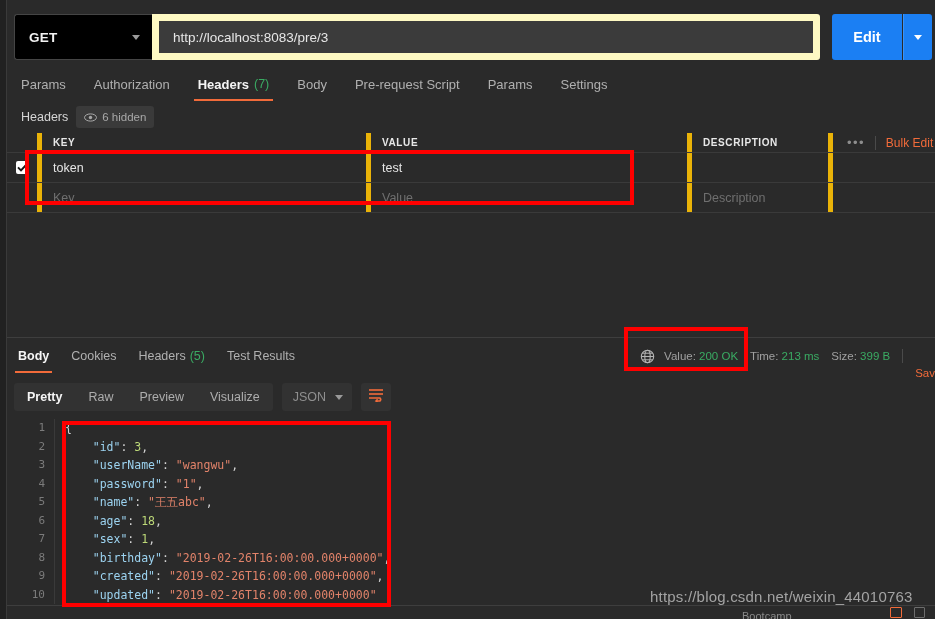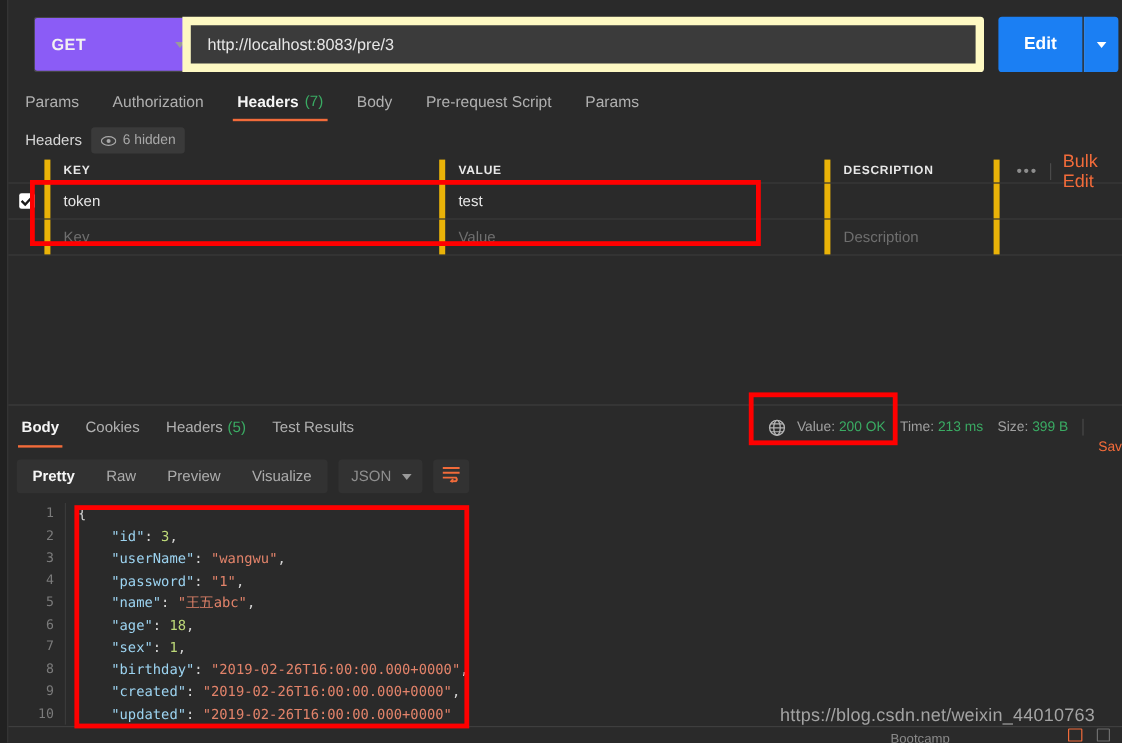--- a/index.html
+++ b/index.html
@@ -14,25 +14,24 @@
   
   .left-rail {
     position: absolute; left: 0; top: 0; width: 7px; height: 619px;
     background: #212121; border-right: 1px solid #3a3a3a;
   }
 
   
   .urlbar { position: absolute; left: 14px; top: 14px; width: 906px; height: 46px; }
   .method-box {
     position: absolute; left: 0; top: 0; width: 138px; height: 46px;
-    background: #8b5cf6; border: 1px solid #454545; border-right: none;
+    background: #000000; border: 1px solid #454545; border-right: none;
     border-radius: 3px 0 0 3px;
     display: flex; align-items: center; justify-content: space-between;
     padding: 0 12px 0 14px;
-    margin-left: 14px;
   }
   .method-label { color: #f2f2f2; font-size: 13.5px; font-weight: bold; letter-spacing: .3px; }
   .caret { width: 0; height: 0; border-left: 4px solid transparent; border-right: 4px solid transparent;
            border-top: 5px solid #9a9a9a; }
   .url-input {
     position: absolute; left: 138px; top: 0; width: 668px; height: 46px;
     background: #3b3b3b; border: 7px solid #fef9c3; border-radius: 0 3px 3px 0;
     display: flex; align-items: center; padding-left: 14px;
     color: #e6e6e6; font-size: 13.5px;
   }
@@ -87,21 +86,21 @@
   .th { color: #e8e8e8; font-size: 10px; font-weight: bold; letter-spacing: .6px; }
   .td { color: #e6e6e6; }
   .td.ph { color: #6f6f6f; }
   .chk {
     width: 13px; height: 13px; background: #ffffff; border-radius: 2px;
     display: flex; align-items: center; justify-content: center;
   }
   .chk svg { display: block; }
   .dots { color: #8d8d8d; font-size: 13px; letter-spacing: 1.4px; line-height: 1; }
   .vsep { width: 1px; height: 14px; background: #4a4a4a; }
-  .bulk { color: #f26b3a; font-size: 15px; }
+  .bulk { color: #f26b3a; font-size: 12px; }
 
   
   .resp-divider { position: absolute; left: 7px; top: 337px; width: 928px; height: 1px; background: #3e3e3e; }
 
   
   .resp-bar { position: absolute; left: 7px; top: 340px; width: 928px; height: 32px; display: flex; align-items: center; }
   .resp-tabs { display: flex; align-items: flex-start; height: 32px; }
   .resp-tab {
     position: relative; height: 32px; padding: 0 11px; display: flex; align-items: center; gap: 4px;
     color: #b0b0b0; font-size: 12.5px; white-space: nowrap;
@@ -207,20 +206,23 @@
         <span class="tab-count">(7)</span>
       </div>
       <div class="req-tab">
         <span>Body</span>
       </div>
       <div class="req-tab">
         <span>Pre-request Script</span>
       </div>
       <div class="req-tab">
         <span>Params</span>
+      </div>
+      <div class="req-tab">
+        <span>Settings</span>
       </div>
     </div>
 
   <div class="hdr-subbar">
     <span class="lbl">Headers</span>
     <div class="hidden-pill">
       <span class="eye-ico">
         <svg width="13" height="9" viewBox="0 0 13 9">
             <ellipse cx="6.5" cy="4.5" rx="6" ry="3.6" fill="none" stroke="#a8a8a8" stroke-width="1"></ellipse>
             <circle cx="6.5" cy="4.5" r="1.7" fill="#a8a8a8"></circle>

